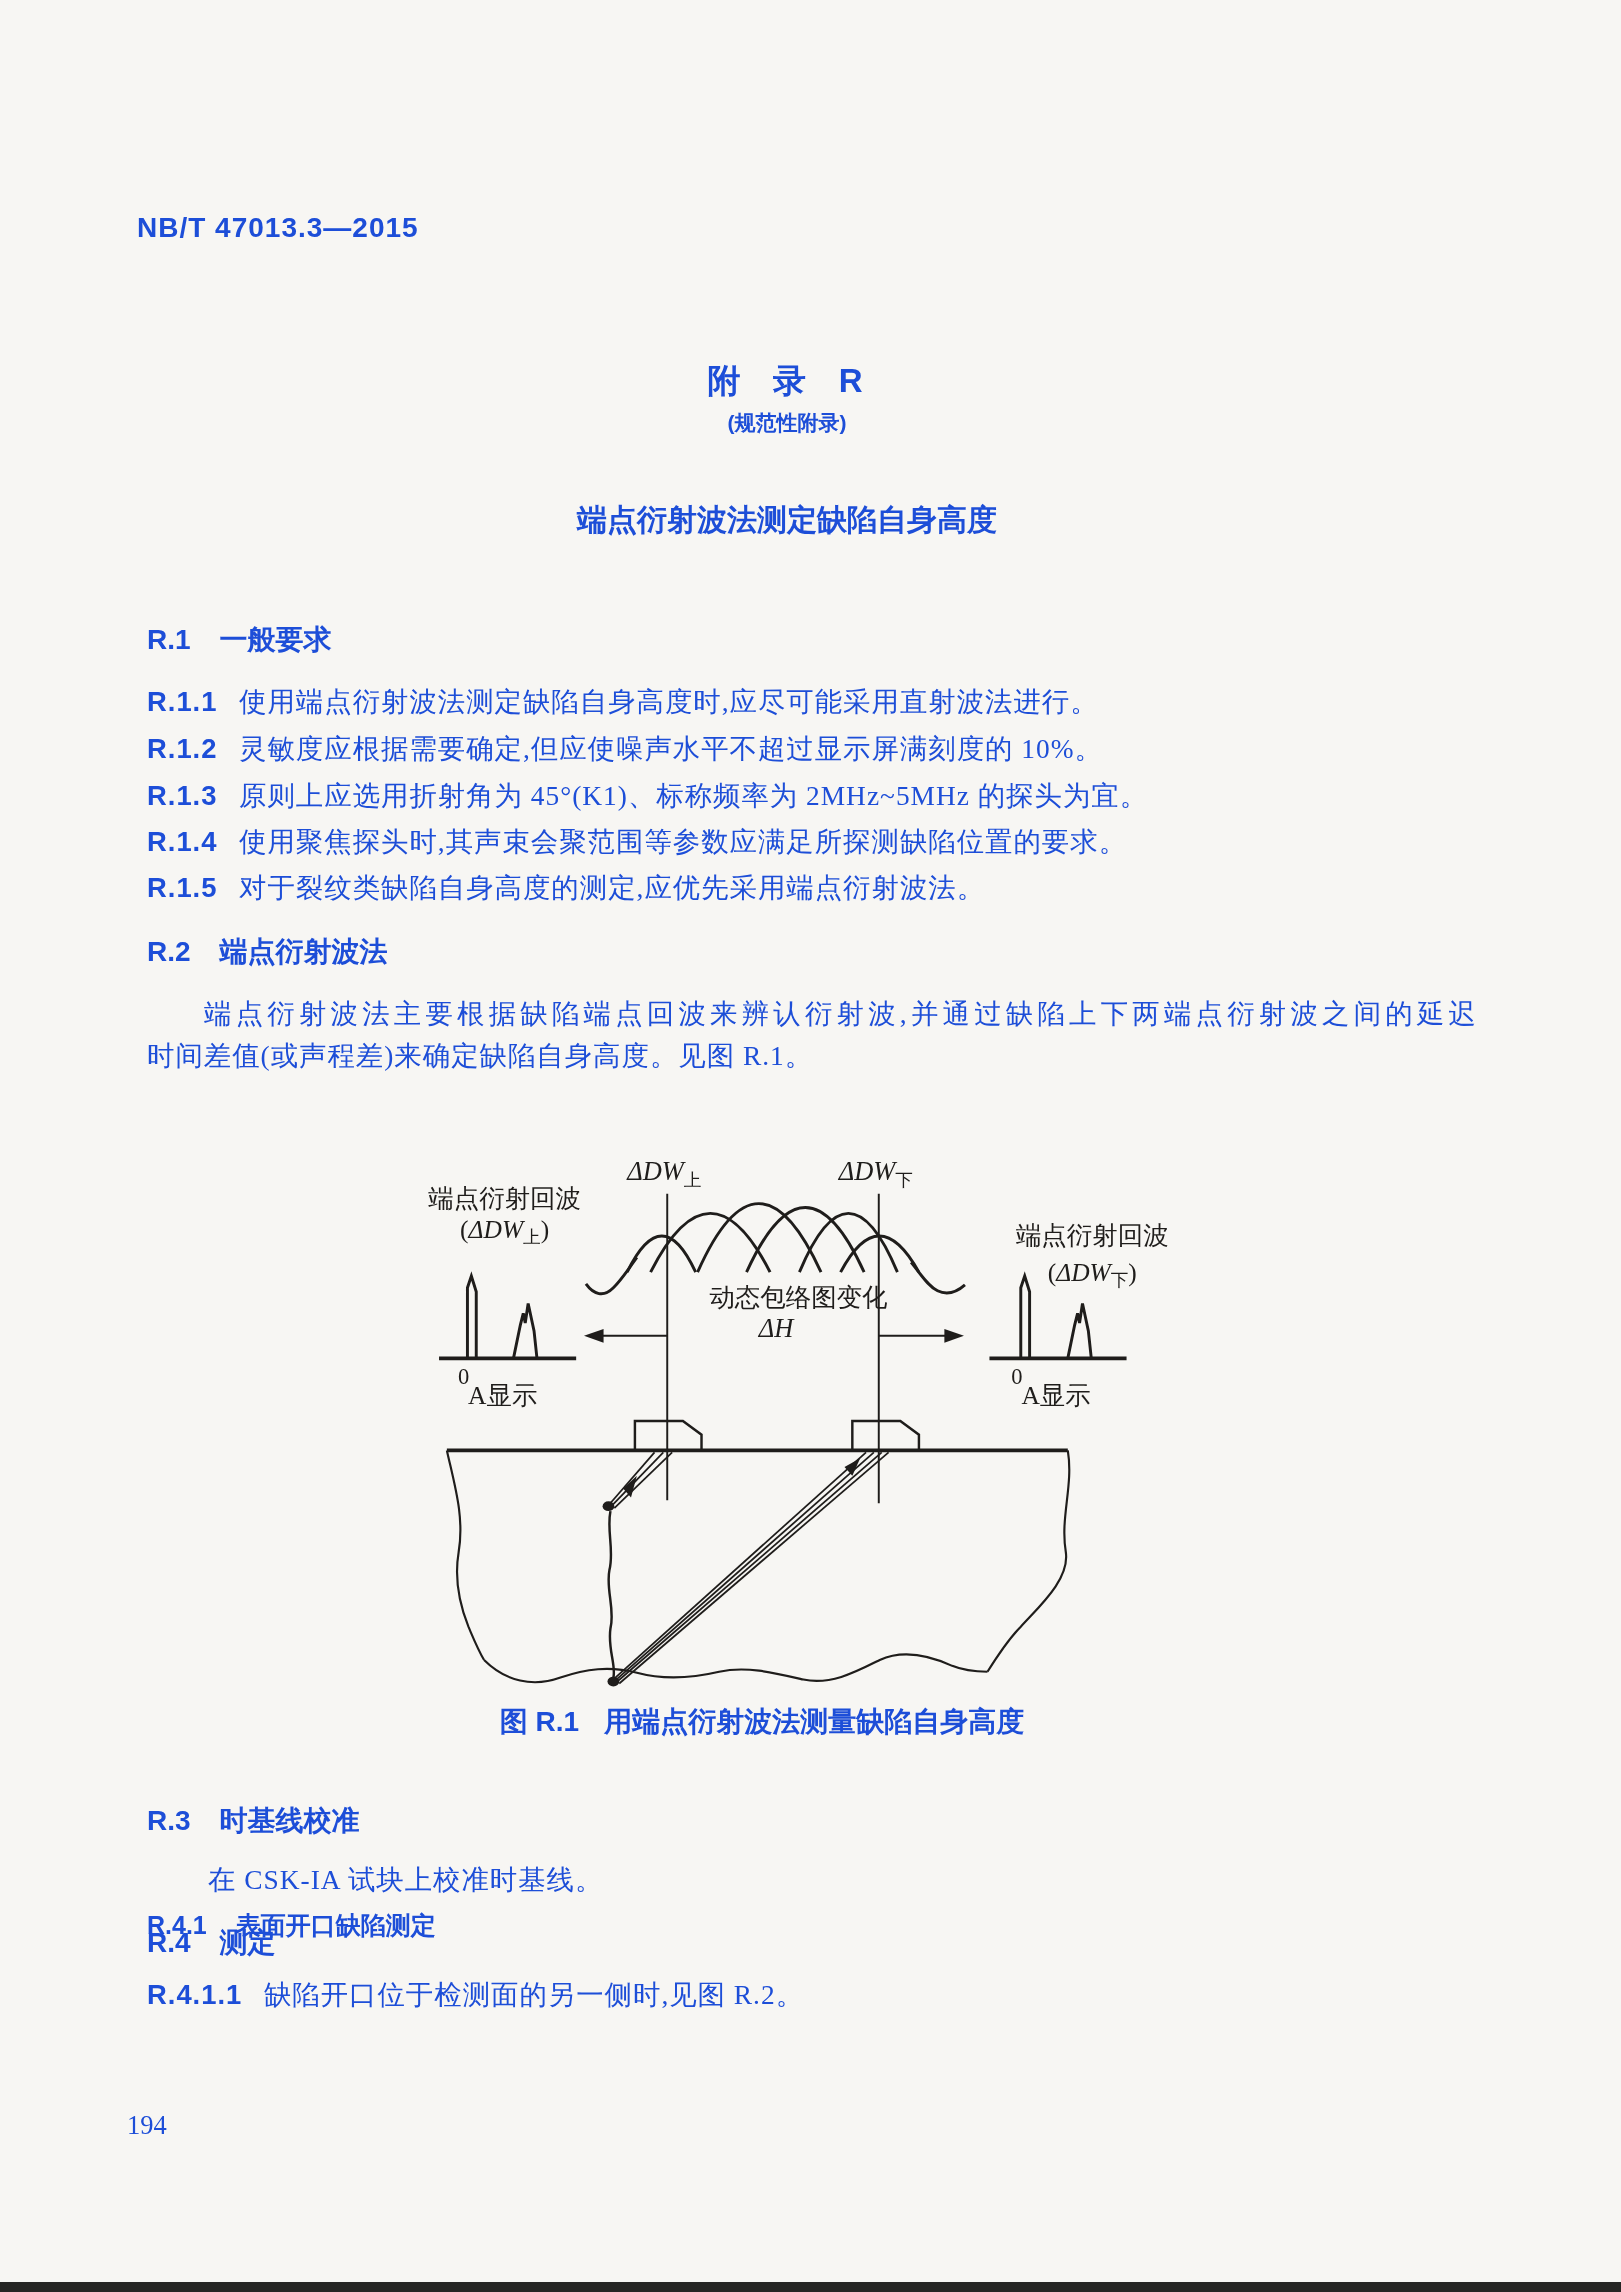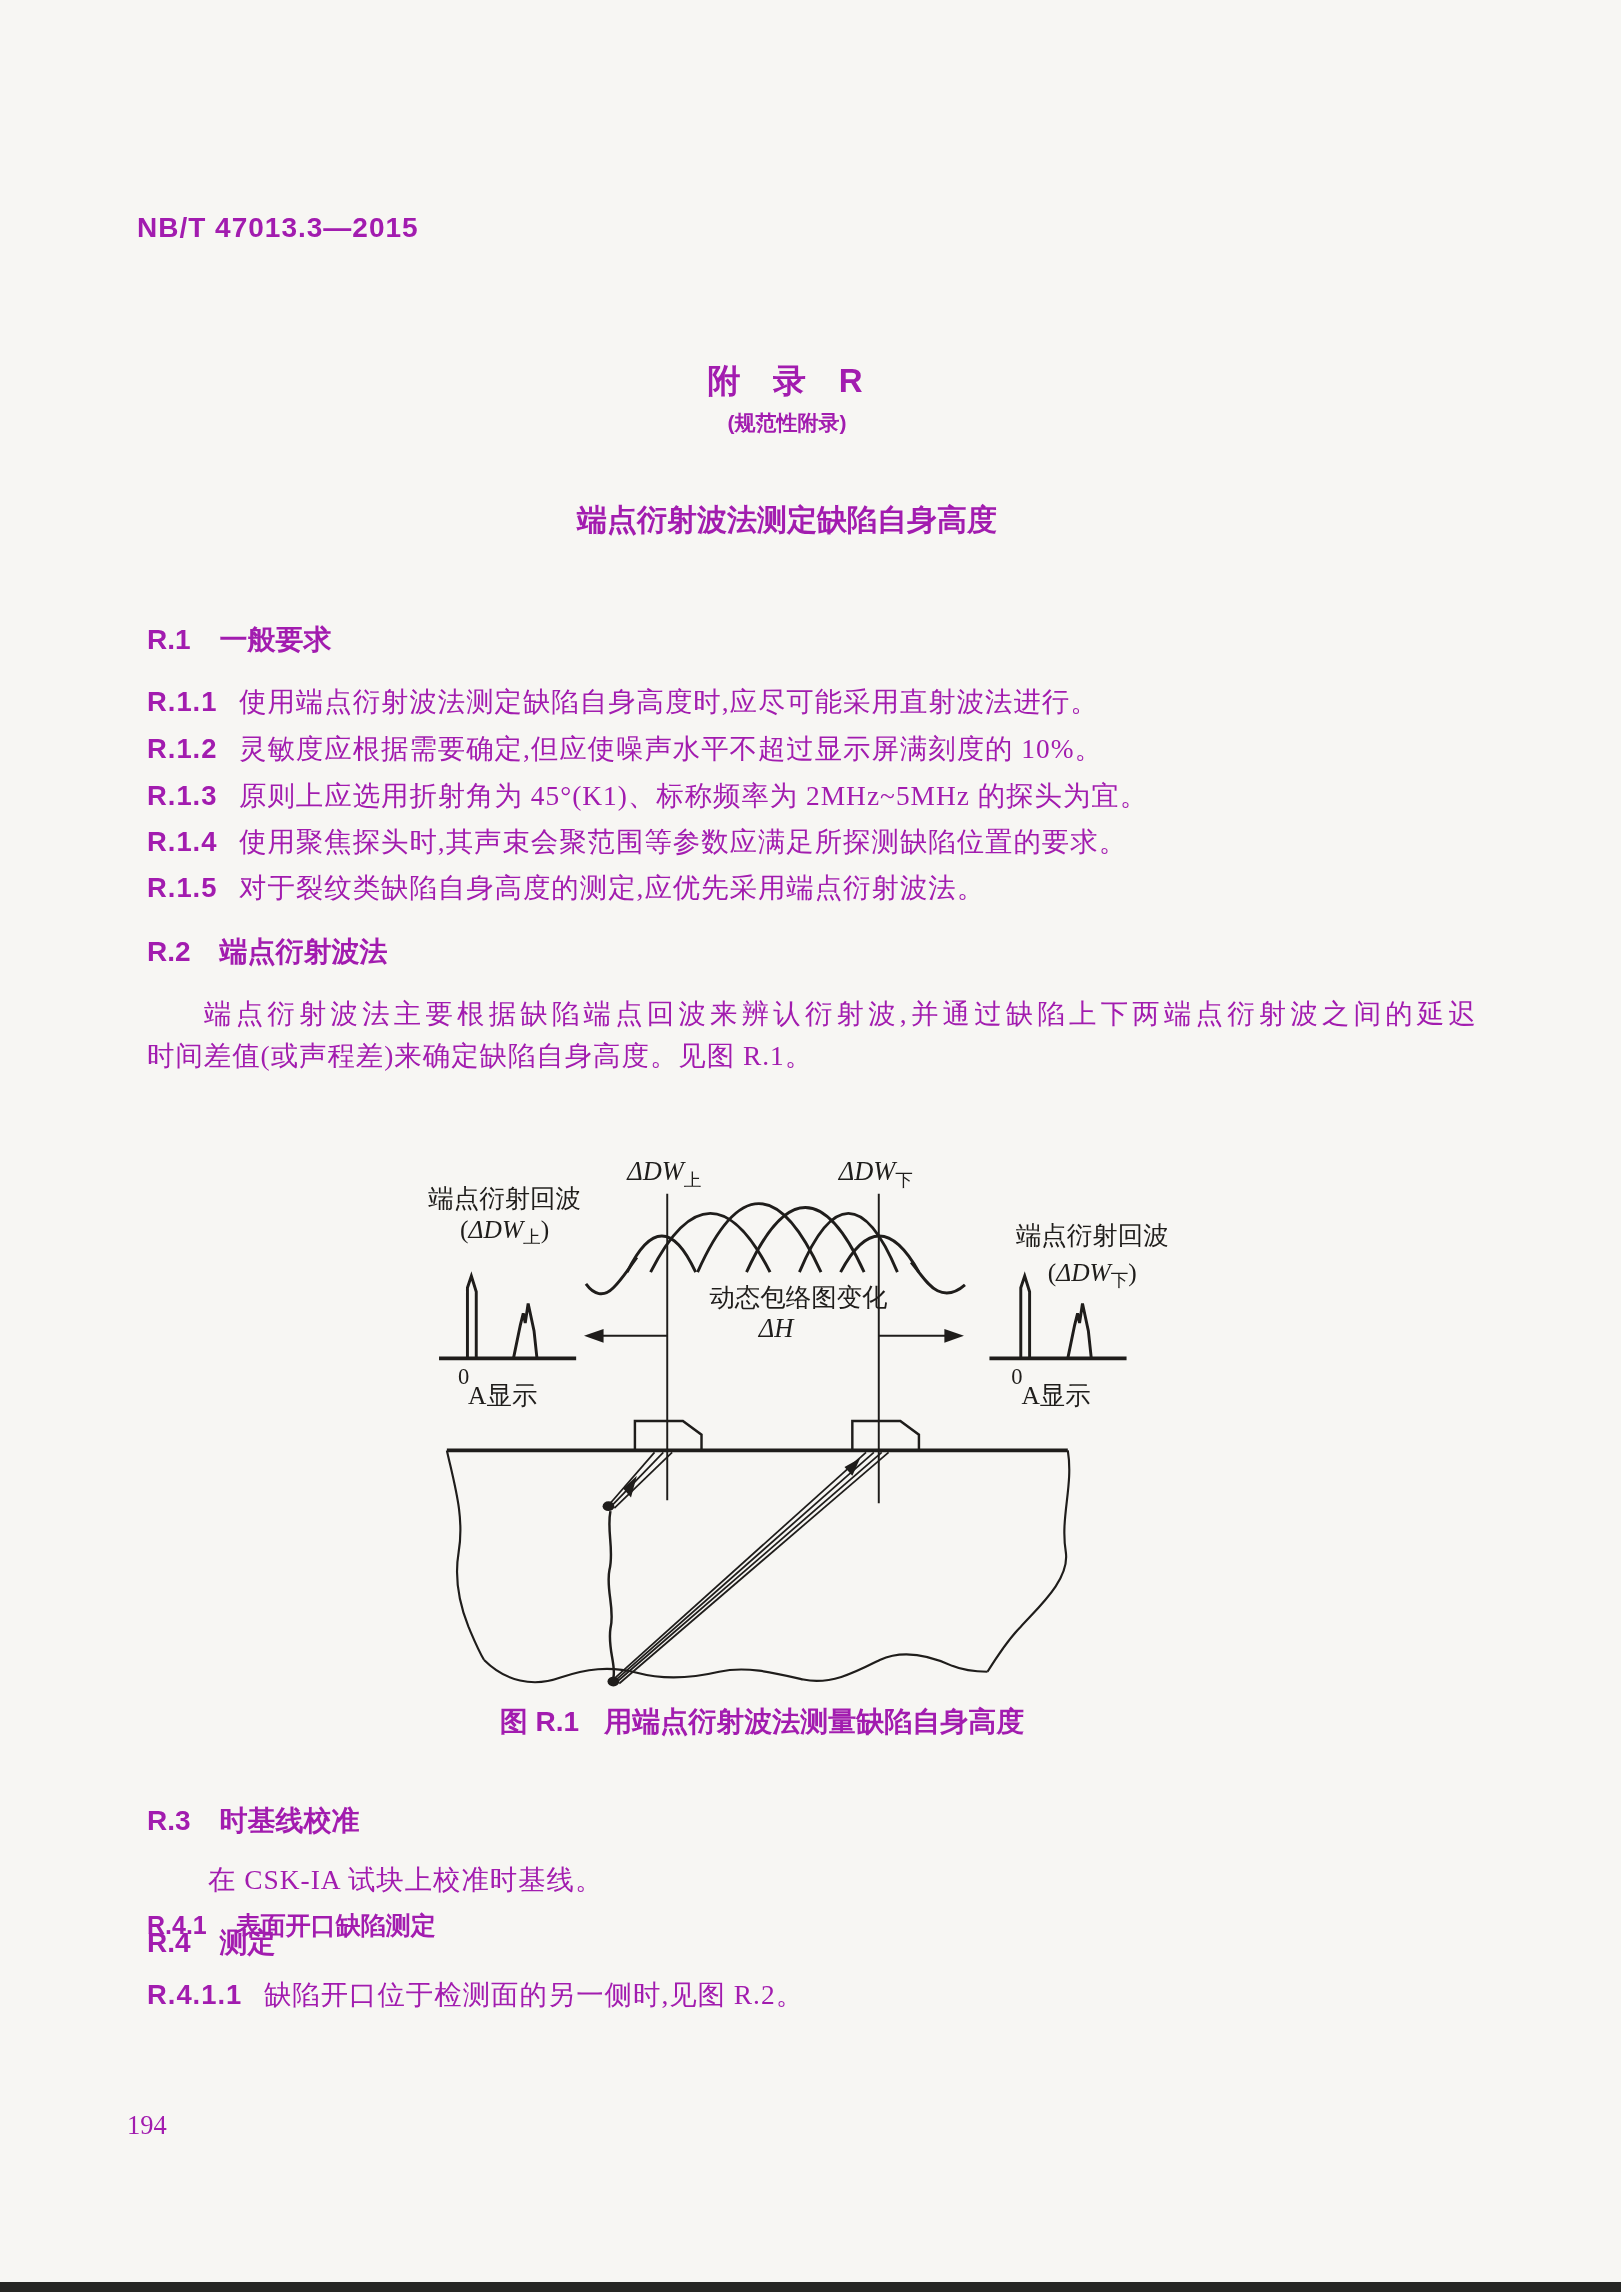--- a/index.html
+++ b/index.html
@@ -4,21 +4,21 @@
 <style>
   html,body{margin:0;padding:0;background:#e8e8e6;}
   .page{
     position:relative;
     width:1621px;height:2293px;
     background:#f7f6f3;
     font-family:"Liberation Serif","DejaVu Serif",serif;
     color:#1f1d1b;
     overflow:hidden;
   }
-  .line{position:absolute;white-space:nowrap;color:#a21caf;}
+  .line{position:absolute;white-space:nowrap;color:#1d4ed8;}
   .hdr{left:137px;top:212px;font-size:28px;font-weight:bold;
        font-family:"Liberation Sans","DejaVu Sans",sans-serif;letter-spacing:1px;}
   .tblock{left:150px;width:1274px;text-align:center;font-weight:bold;
           font-family:"Liberation Sans","DejaVu Sans",sans-serif;}
   .t1{top:359px;font-size:33px;letter-spacing:3.9px;word-spacing:15.7px;}
   .t2{top:409px;font-size:21px;}
   .t3{top:456px;font-size:30px;}
   .t4{top:500px;font-size:30px;}
   .heading{left:147px;font-size:28px;font-weight:bold;
            font-family:"Liberation Sans","DejaVu Sans",sans-serif;}

